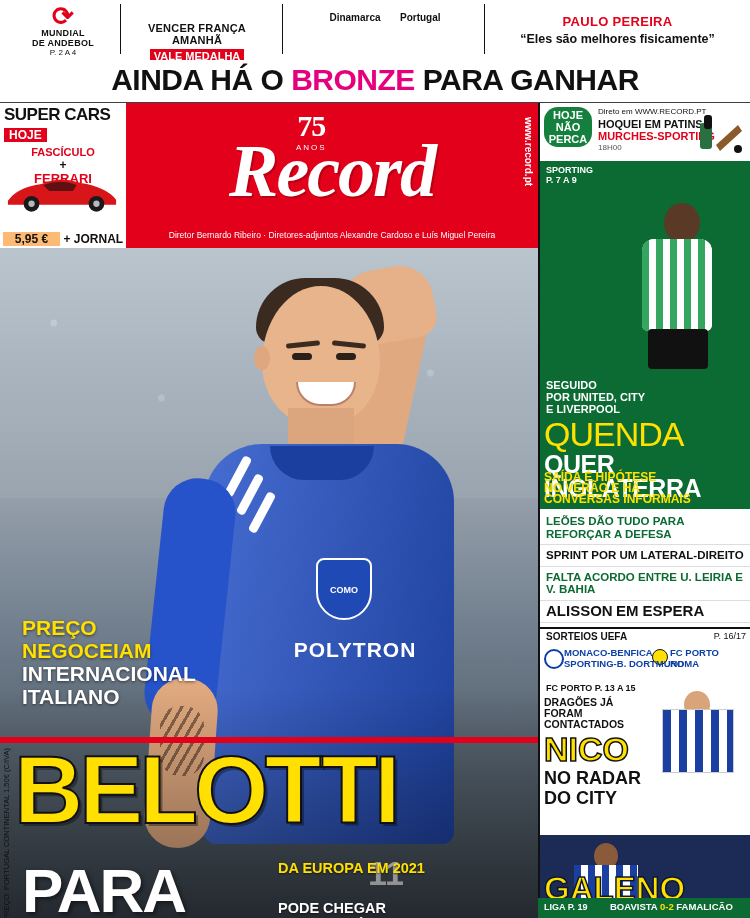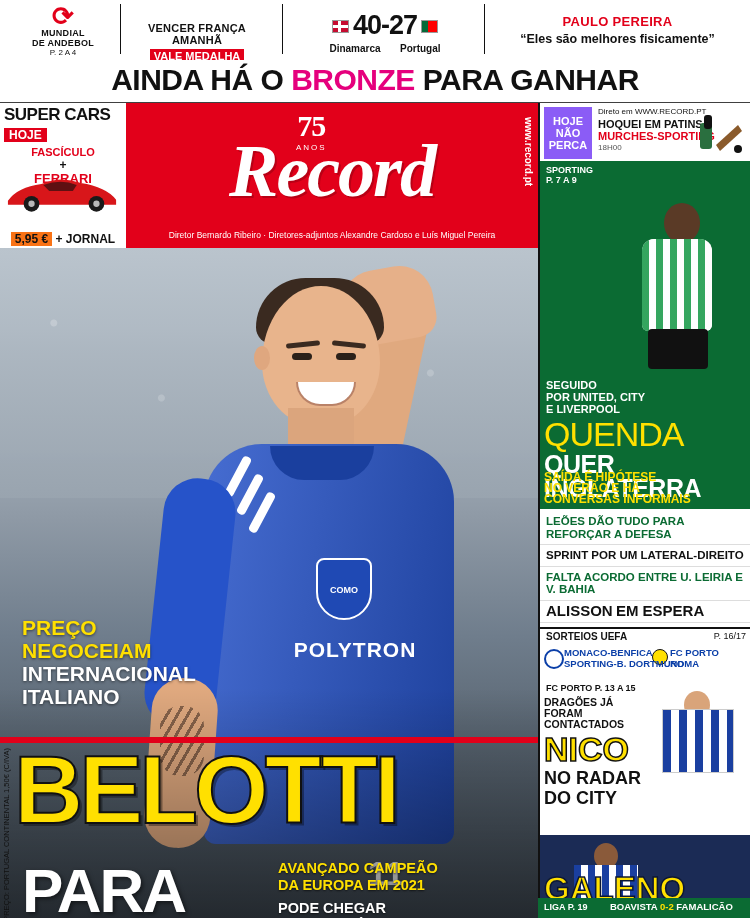--- a/index.html
+++ b/index.html
@@ -47,21 +47,21 @@
 
   
   .promo{position:absolute;left:0;top:103px;width:126px;height:145px;background:#fff;border-right:2px solid #111;}
   .promo .sc{font-size:17px;font-weight:bold;letter-spacing:-.5px;padding-left:4px;padding-top:2px;}
   .promo .hoje{display:inline-block;background:#e2001a;color:#fff;font-size:12px;font-weight:bold;padding:0 5px;margin-left:4px;}
   .promo .fasc{font-size:11px;font-weight:bold;color:#e2001a;text-align:center;margin-top:3px;line-height:12px;}
   .promo .plus{font-size:12px;font-weight:bold;color:#111;text-align:center;}
   .promo .ferrari{font-size:13px;font-weight:bold;color:#e2001a;text-align:center;line-height:13px;}
   .promo .car{position:absolute;left:4px;top:64px;width:118px;height:46px;}
   .promo .price{position:absolute;left:0;bottom:2px;width:126px;text-align:center;font-size:12px;font-weight:bold;}
-  .promo .price b{background:#f97316;padding:0 4px;}
+  .promo .price b{background:#fdba74;padding:0 12px;}
 
   .benfica{position:absolute;left:0;top:250px;width:126px;height:42px;border-right:2px solid #111;border-bottom:1px solid #ccc;text-align:center;}
   .benfica .eagle{font-size:16px;color:#e2001a;}
   .benfica .n{font-size:13px;font-weight:bold;letter-spacing:.3px;}
   .benfica .p{font-size:9px;}
 
   
   .masthead{position:absolute;left:126px;top:103px;width:412px;height:145px;background:#e2001a;overflow:hidden;}
   .masthead .record{position:absolute;left:50%;top:26px;transform:translateX(-50%);color:#fff;font-family:"Liberation Serif",serif;font-style:italic;font-weight:bold;font-size:74px;letter-spacing:-2px;text-shadow:2px 2px 0 rgba(0,0,0,.18);}
   .masthead .anos{position:absolute;left:170px;top:6px;color:#fff;text-align:center;}
@@ -121,21 +121,21 @@
   .belotti{position:absolute;left:14px;top:496px;color:#ffe000;font-size:96px;font-weight:bold;letter-spacing:-4px;line-height:92px;-webkit-text-stroke:2px #111;text-shadow:3px 3px 0 rgba(0,0,0,.35);}
   .para{position:absolute;left:22px;top:612px;color:#fff;font-size:62px;font-weight:bold;letter-spacing:-2px;line-height:62px;text-shadow:2px 2px 4px rgba(0,0,0,.5);}
   .sub-yellow{position:absolute;left:278px;top:612px;width:250px;color:#ffe000;font-size:14.5px;font-weight:bold;line-height:17px;text-shadow:0 1px 2px rgba(0,0,0,.6);}
   .sub-white{position:absolute;left:278px;top:652px;width:250px;color:#fff;font-size:14.5px;font-weight:bold;line-height:17px;text-shadow:0 1px 2px rgba(0,0,0,.6);}
 
   .spine{position:absolute;left:2px;top:500px;width:12px;height:290px;}
   .spine span{display:block;writing-mode:vertical-rl;transform:rotate(180deg);font-size:7.5px;color:#111;white-space:nowrap;}
 
   
   .rightcol{position:absolute;left:538px;top:103px;width:212px;height:815px;background:#fff;border-left:2px solid #111;}
-  .r-hoje{position:absolute;left:4px;top:4px;width:48px;background:#8b5cf6;color:#fff;font-size:11px;font-weight:bold;text-align:center;line-height:12px;padding:8px 0;}
+  .r-hoje{position:absolute;left:4px;top:4px;width:48px;background:#15803d;color:#fff;font-size:11px;font-weight:bold;text-align:center;line-height:12px;padding:2px 0;border-radius:14px;}
   .r-direto{position:absolute;left:58px;top:4px;font-size:8px;}
   .r-hoq{position:absolute;left:58px;top:15px;font-size:11px;font-weight:bold;line-height:12px;}
   .r-hoq .red{color:#e2001a;}
   .r-time{position:absolute;left:58px;top:40px;font-size:8px;color:#555;}
   .r-stick{position:absolute;right:6px;top:8px;width:52px;height:44px;}
 
   .quenda-card{position:absolute;left:0;top:58px;width:212px;height:348px;background:#0b6b33;overflow:hidden;}
   .qc-top{position:absolute;left:6px;top:4px;color:#fff;font-size:9px;font-weight:bold;line-height:10px;}
   .qc-photo{position:absolute;right:0;top:20px;width:150px;height:190px;}
   .qc-kit{position:absolute;left:40px;top:58px;width:70px;height:92px;background:#f2f3f5;border-radius:12px 12px 6px 6px;}
@@ -197,23 +197,20 @@
       <div class="t1">DE ANDEBOL</div>
       <div class="t2">P. 2 A 4</div>
     </div>
     <div class="vdiv" style="left:120px;"></div>
     <div class="blk-vencer">
       <div class="l1">VENCER FRANÇA AMANHÃ</div>
       <div class="l2">VALE MEDALHA</div>
     </div>
     <div class="vdiv" style="left:282px;"></div>
     <div class="scorebox">
-      <div class="score">
-        <span class="flag dk"></span><span>40-27</span><span class="flag pt"></span>
-      </div>
       <div class="teams">
         <span>Dinamarca</span>
         &nbsp;&nbsp;&nbsp;&nbsp;&nbsp;
         <span>Portugal</span>
       </div>
     </div>
     <div class="vdiv" style="left:484px;"></div>
     <div class="blk-paulo">
       <div class="name">PAULO PEREIRA</div>
       <div class="quote">“Eles são melhores fisicamente”</div>
@@ -300,21 +297,20 @@
       <div class="y">NEGOCEIAM</div>
       <div>INTERNACIONAL</div>
       <div>ITALIANO</div>
     </div>
 
     <div class="belotti-band"></div>
     <div class="belotti">BELOTTI</div>
     <div class="para">PARA</div>
 
     <div class="sub-yellow">
-      <div>AVANÇADO CAMPEÃO</div>
       <div>DA EUROPA EM 2021</div>
     </div>
     <div class="sub-white">
       <div>PODE CHEGAR</div>
       <div>POR EMPRÉSTIMO DO COMO</div>
     </div>
 
     <div class="spine">
       <span>SÁBADO, 1 FEVEREIRO 2025, DIÁRIO, ANO 76, N.º 16.704 · PREÇO: PORTUGAL CONTINENTAL 1,50€ (C/IVA)</span>
     </div>

